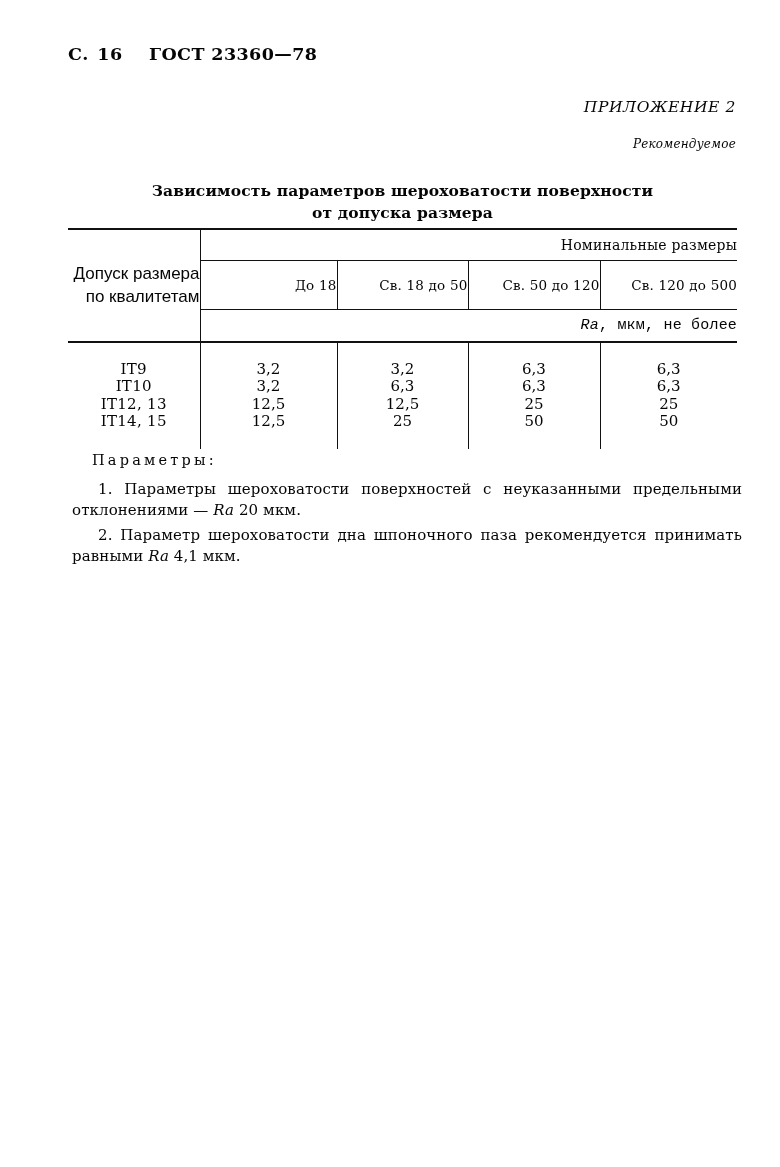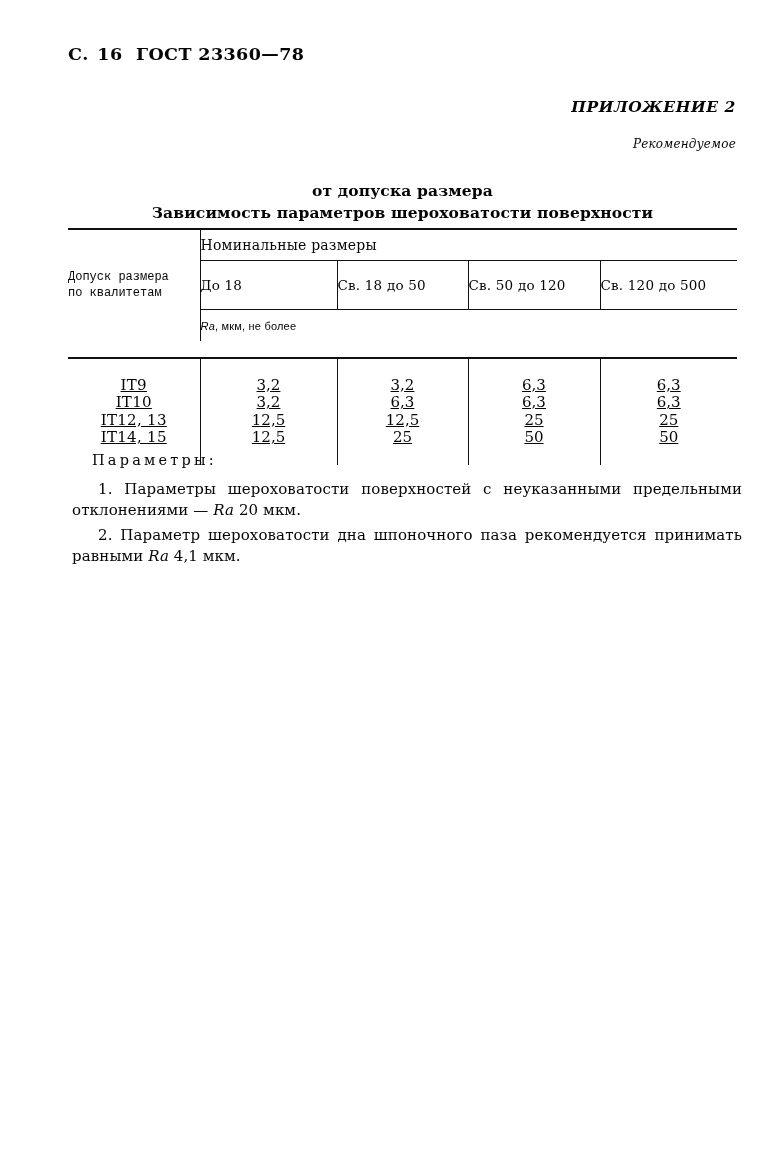--- a/index.html
+++ b/index.html
@@ -33,21 +33,21 @@
   .annex {
     position: absolute;
     right: 44px;
     top: 96px;
     text-align: right;
     line-height: 1.45;
   }
   .annex-title {
     font-family: "DejaVu Serif", "Liberation Serif", serif;
     font-style: italic;
-    font-weight: bold;
+    font-weight: normal;
     font-size: 15.5px;
     letter-spacing: 0.6px;
   }
   .annex-sub {
     font-family: "DejaVu Serif", "Liberation Serif", serif;
     font-style: italic;
     font-size: 12px;
     letter-spacing: 0.2px;
     margin-top: 18px;
   }
@@ -75,60 +75,59 @@
   }
   table.gost {
     border-collapse: collapse;
     width: 669px;
     table-layout: fixed;
     font-size: 13.5px;
   }
   table.gost td {
     padding: 0;
     vertical-align: middle;
-    text-align: left;
+    text-align: right;
   }
   
   .rule-top { border-top: 2.5px solid #111; }
   .rule-thin { border-top: 1.4px solid #111; }
   .vr { border-right: 1.6px solid #111; }
   .vl { border-left: 1.6px solid #111; }
 
   .cell-stub {
-    font-family: Liberation Mono, monospace;
-    font-size: 12px;
+    font-family: Liberation Sans, sans-serif;
+    font-size: 17px;
     line-height: 1.3;
     text-align: center;
     padding: 0 6px;
   }
   .cell-span {
     font-family: "DejaVu Serif", "Liberation Serif", serif;
     font-size: 14px;
     height: 30px;
     letter-spacing: 0.2px;
   }
   .cell-col {
     font-family: "DejaVu Serif", "Liberation Serif", serif;
     font-size: 13.5px;
     height: 48px;
     letter-spacing: 0.2px;
   }
   .cell-ra {
-    font-family: Liberation Sans, sans-serif;
-    font-size: 11px;
+    font-family: Liberation Mono, monospace;
+    font-size: 15px;
     height: 31px;
     letter-spacing: 0.2px;
   }
   .cell-ra i { font-style: italic; }
 
   
   .body-zone {
     position: relative;
-    margin-top: 16px;
-    text-decoration: underline;
+    margin-top: 0;
   }
   table.gost-body {
     border-collapse: collapse;
     width: 669px;
     table-layout: fixed;
     font-size: 15px;
   }
   table.gost-body td {
     padding: 0;
     height: 17.6px;
@@ -169,31 +168,31 @@
     letter-spacing: 0.1px;
   }
   .note-p i { font-style: italic; }
 </style>
 </head>
 <body>
 
 <div class="page-head">
   <span class="pg-num">С.</span>
   <span>16</span>
-  <span style="margin-left:7px;">ГОСТ 23360—78</span>
+  <span style="margin-left:20px;">ГОСТ 23360—78</span>
 </div>
 
 <div class="annex">
   <div class="annex-title">ПРИЛОЖЕНИЕ 2</div>
   <div class="annex-sub">Рекомендуемое</div>
 </div>
 
 <div class="tbl-caption">
+  <div>Зависимость параметров шероховатости поверхности</div>
   <div>от допуска размера</div>
-  <div>Зависимость параметров шероховатости поверхности</div>
 </div>
 
 <div class="tbl-wrap">
 
   <table class="gost">
     <colgroup>
       <col style="width:132px">
       <col style="width:137px">
       <col style="width:131px">
       <col style="width:132px">

